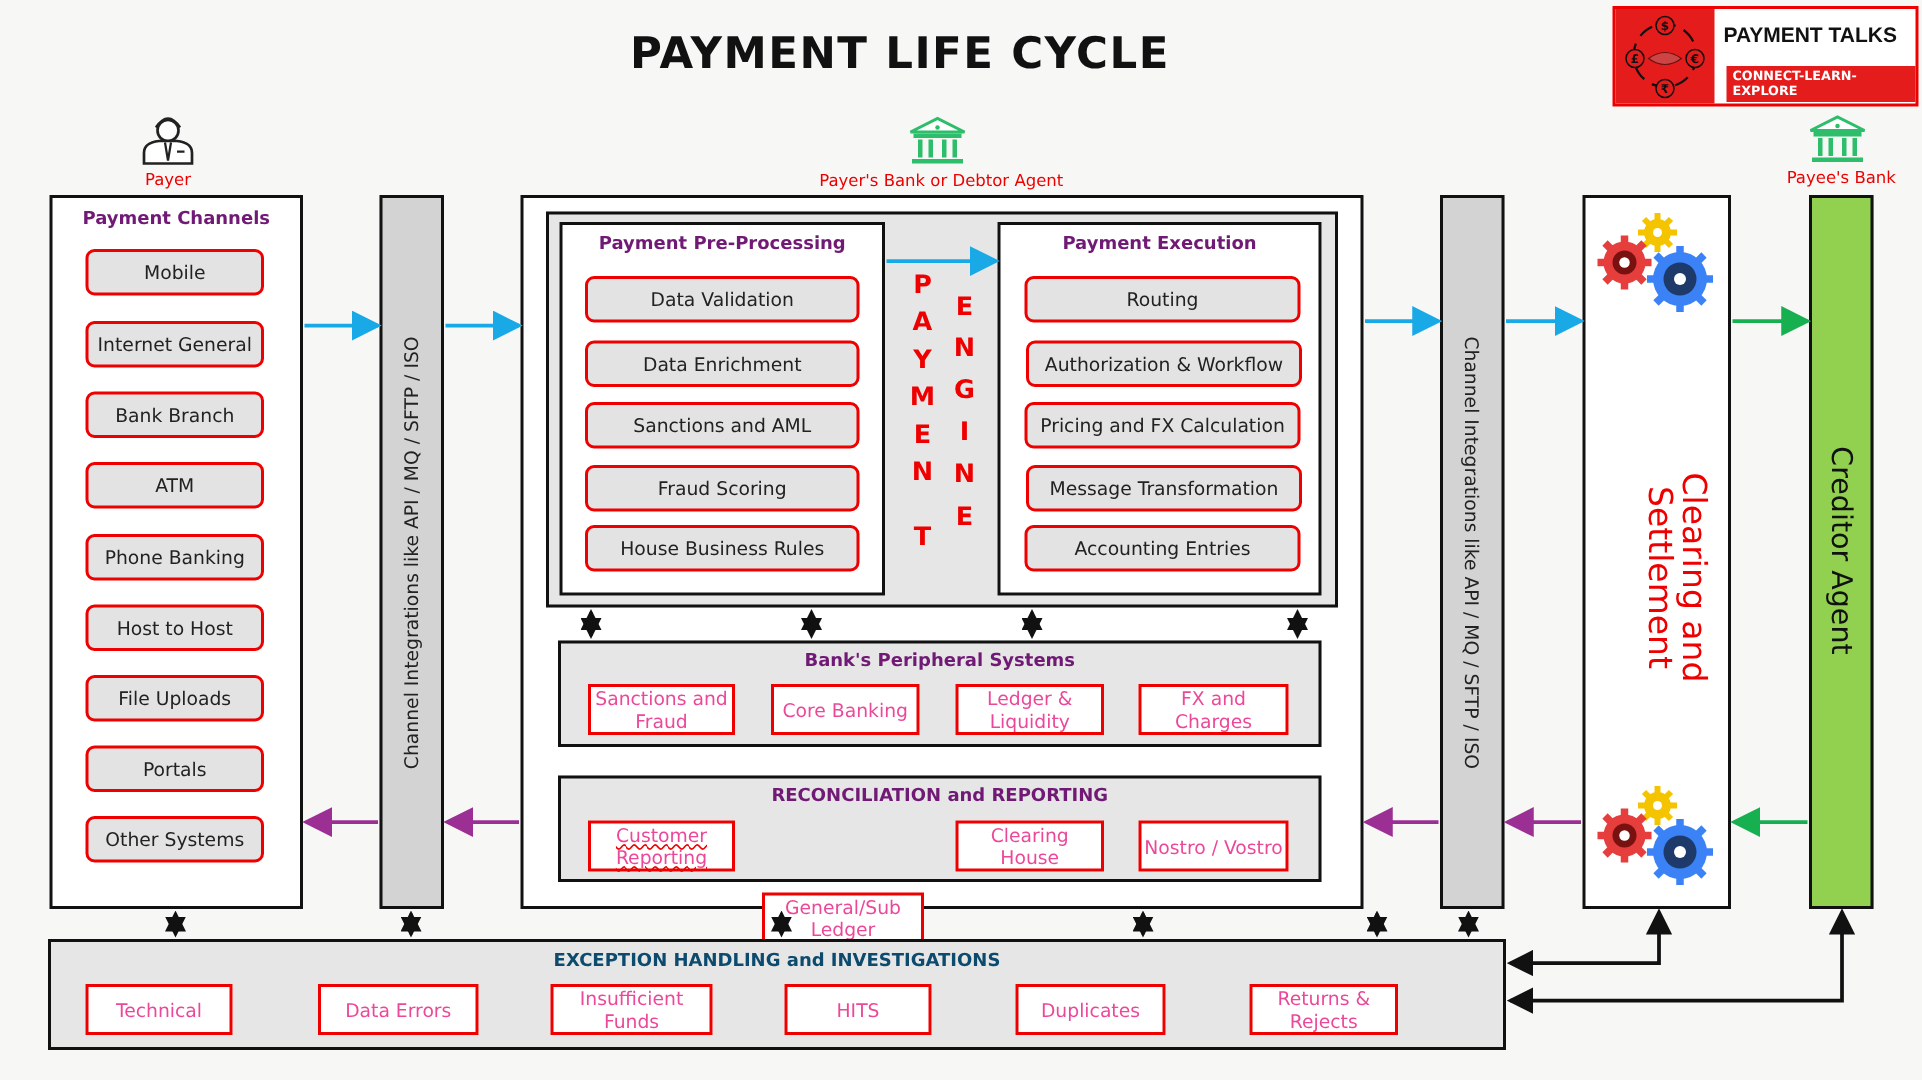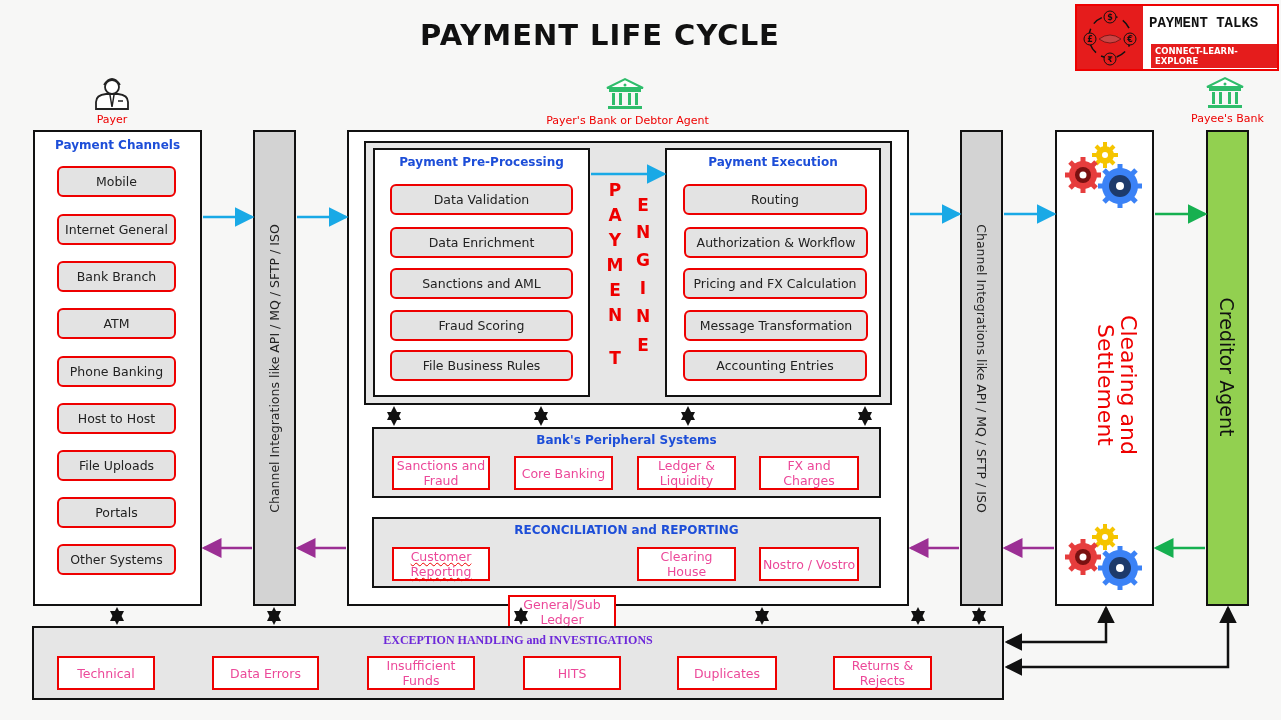--- a/index.html
+++ b/index.html
@@ -12,28 +12,28 @@
   }
   .abs { position: absolute; }
   .title {
     left: 380px; top: 18px; width: 440px; text-align: center;
     font-family: "DejaVu Sans", sans-serif; font-weight: bold;
     font-size: 29px; letter-spacing: 1px; color: #111;
   }
   
   .logo { left: 1075px; top: 4px; width: 204px; height: 67px; border: 2px solid #e00; background:#fff; }
   .logo-left { position:absolute; left:0; top:0; width:66px; height:63px; background:#e51c1c; }
-  .logo-title { position:absolute; left:72px; top:9px; font-family:Liberation Mono, monospace; font-weight:bold; font-size:14px; color:#111; }
+  .logo-title { position:absolute; left:72px; top:9px; font-family:Liberation Sans, sans-serif; font-weight:bold; font-size:14px; color:#111; }
   .logo-tag { position:absolute; left:74px; top:38px; background:#e51c1c; color:#fff; font-size:8.5px; font-weight:bold; padding:2px 4px; }
 
   .red-label { font-size: 11px; color: #e00; text-align: center; }
 
   .box-white { background: #fff; border: 2px solid #111; }
   .box-gray { background: #e6e6e6; border: 2px solid #111; }
-  .section-title { font-weight: bold; font-size: 12px; text-align:center; color:#1d4ed8; }
+  .section-title { font-weight: bold; font-size: 12px; text-align:center; color:#701a75; }
 
   .pill {
     position:absolute; background:#e3e3e3; border:2px solid #e00; border-radius:6px;
     font-size:12.5px; text-align:center; display:flex; align-items:center; justify-content:center;
     line-height:1.1; color:#222;
   }
   .rect {
     position:absolute; background:#fff; border:2px solid #e00;
     font-size:12.5px; text-align:center; display:flex; align-items:center; justify-content:center;
     line-height:1.2; color:#ec4899;
@@ -129,21 +129,21 @@
 
 <div class="abs box-gray" style="left:364px;top:141px;width:528px;height:264px;"></div>
 
 <div class="abs box-white" style="left:373px;top:148px;width:217px;height:249px;">
   <div class="section-title" style="margin-top:5px;">Payment Pre-Processing</div>
 </div>
 <div class="pill" style="left:390px;top:184px;width:183px;height:31px;">Data Validation</div>
 <div class="pill" style="left:390px;top:227px;width:183px;height:31px;">Data Enrichment</div>
 <div class="pill" style="left:390px;top:268px;width:183px;height:31px;">Sanctions and AML</div>
 <div class="pill" style="left:390px;top:310px;width:183px;height:31px;">Fraud Scoring</div>
-<div class="pill" style="left:390px;top:350px;width:183px;height:31px;">File Business Rules</div>
+<div class="pill" style="left:390px;top:350px;width:183px;height:31px;">House Business Rules</div>
 
 <div>
   <div class="engine-letter" style="left:605px;top:180px;">P</div>
   <div class="engine-letter" style="left:605px;top:205px;">A</div>
   <div class="engine-letter" style="left:605px;top:230px;">Y</div>
   <div class="engine-letter" style="left:605px;top:255px;">M</div>
   <div class="engine-letter" style="left:605px;top:280px;">E</div>
   <div class="engine-letter" style="left:605px;top:305px;">N</div>
   <div class="engine-letter" style="left:605px;top:348px;">T</div>
   <div class="engine-letter" style="left:633px;top:195px;">E</div>
@@ -254,21 +254,21 @@
         <circle cx="56" cy="46" r="4" fill="#fff"></circle>
       </g>
   </svg>
 </div>
 <div class="abs" style="left:1005px;top:350px;width:200px;height:70px;transform:rotate(90deg);transform-origin:center;text-align:center;color:#e00;font-size:22px;line-height:1.05;">Clearing and Settlement</div>
 
 <div class="abs" style="left:1206px;top:130px;width:43px;height:476px;background:#92d050;border:2px solid #111;"></div>
 <div class="vtext-up" style="left:1127px;top:356px;width:200px;transform:rotate(90deg);font-size:19px;color:#111;">Creditor Agent</div>
 
 <div class="abs box-gray" style="left:32px;top:626px;width:972px;height:74px;">
-  <div style="margin-top:5px;text-align:center;font-weight:bold;font-size:12px;color:#6d28d9;font-family:Liberation Serif, serif;">EXCEPTION HANDLING and INVESTIGATIONS</div>
+  <div style="margin-top:5px;text-align:center;font-weight:bold;font-size:12px;color:#0c4a6e;">EXCEPTION HANDLING and INVESTIGATIONS</div>
 </div>
 <div class="rect" style="left:57px;top:656px;width:98px;height:34px;">Technical</div>
 <div class="rect" style="left:212px;top:656px;width:107px;height:34px;">Data Errors</div>
 <div class="rect" style="left:367px;top:656px;width:108px;height:34px;">Insufficient Funds</div>
 <div class="rect" style="left:523px;top:656px;width:98px;height:34px;">HITS</div>
 <div class="rect" style="left:677px;top:656px;width:100px;height:34px;">Duplicates</div>
 <div class="rect" style="left:833px;top:656px;width:99px;height:34px;">Returns &amp; Rejects</div>
 
 <svg class="arrows" width="1281" height="720">
   <defs>

